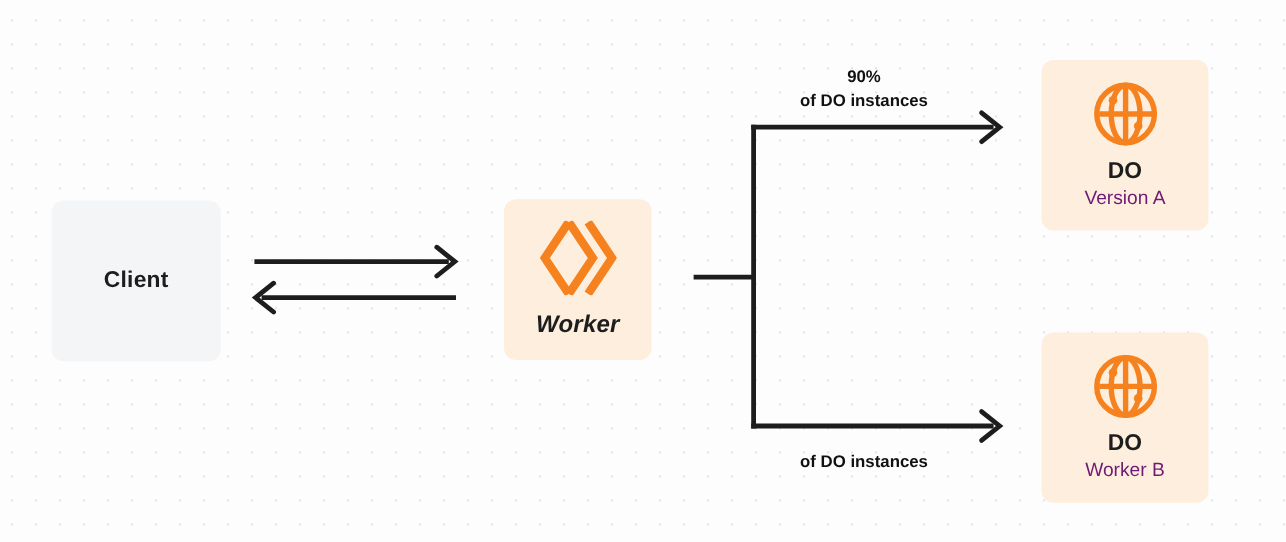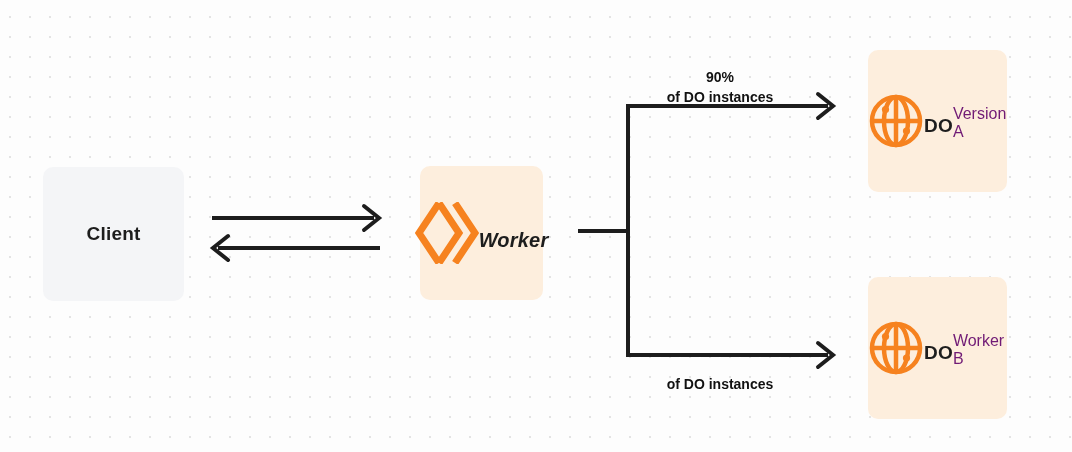--- a/index.html
+++ b/index.html
@@ -23,21 +23,21 @@
     background-size: 20px 20px;
     background-position: 0px 7px;
   }
 
   
   .node {
     position: absolute;
     box-sizing: border-box;
     border-radius: 10px;
     display: flex;
-    flex-direction: row;
+    flex-direction: column;
     align-items: center;
     justify-content: center;
   }
 
   .node-client {
     left: 43px;
     top: 167px;
     width: 141px;
     height: 134px;
     background-color: #f4f5f7;
@@ -109,21 +109,21 @@
     color: #111111;
     line-height: 1.45;
     white-space: nowrap;
   }
 
   .edge-label .pct  { display: block; }
   .edge-label .sub  { display: block; }
 
   .label-top {
     left: 612px;
-    top: 67px;
+    top: 53px;
     width: 216px;
   }
 
   .label-bottom {
     left: 612px;
     top: 374px;
     width: 216px;
   }
 
   svg.wires {

